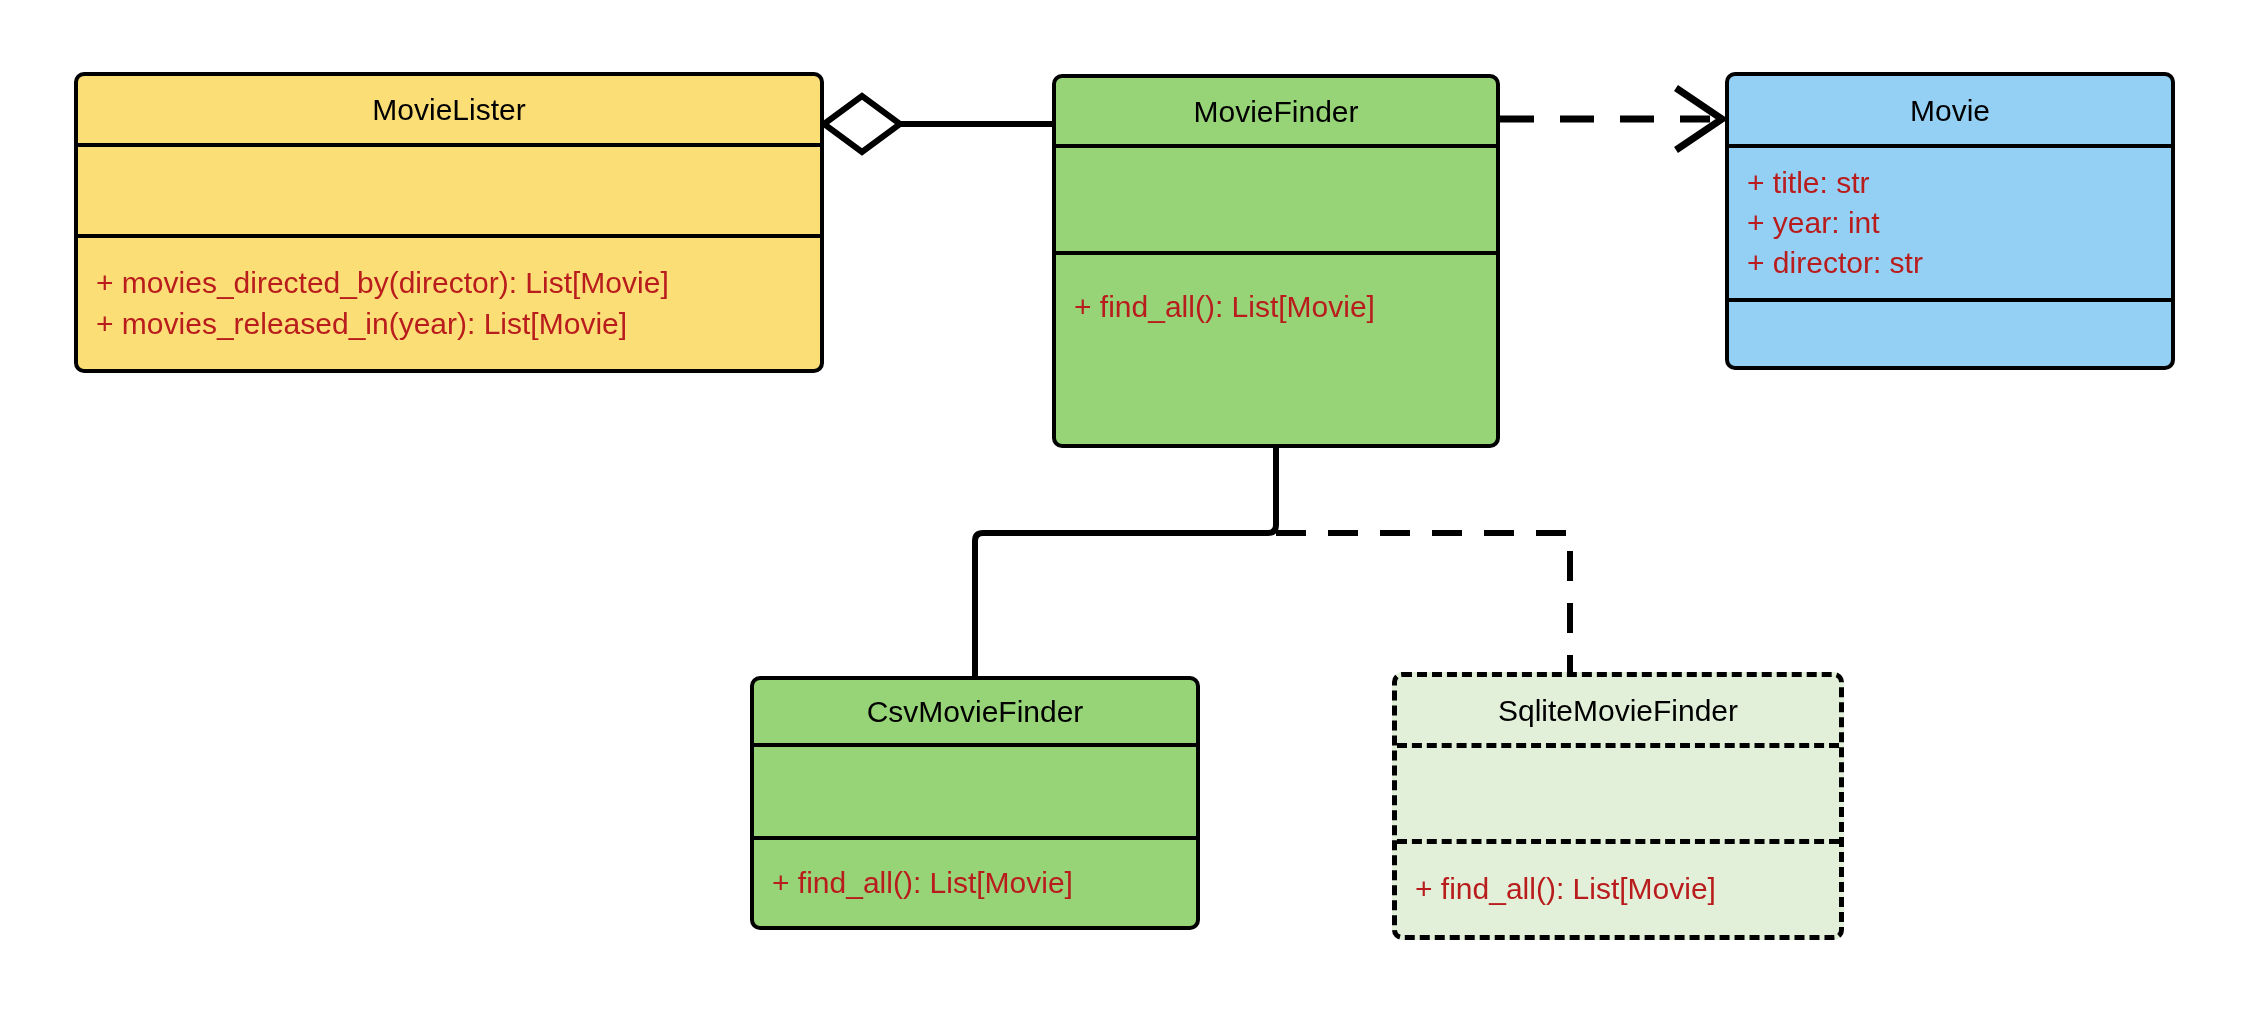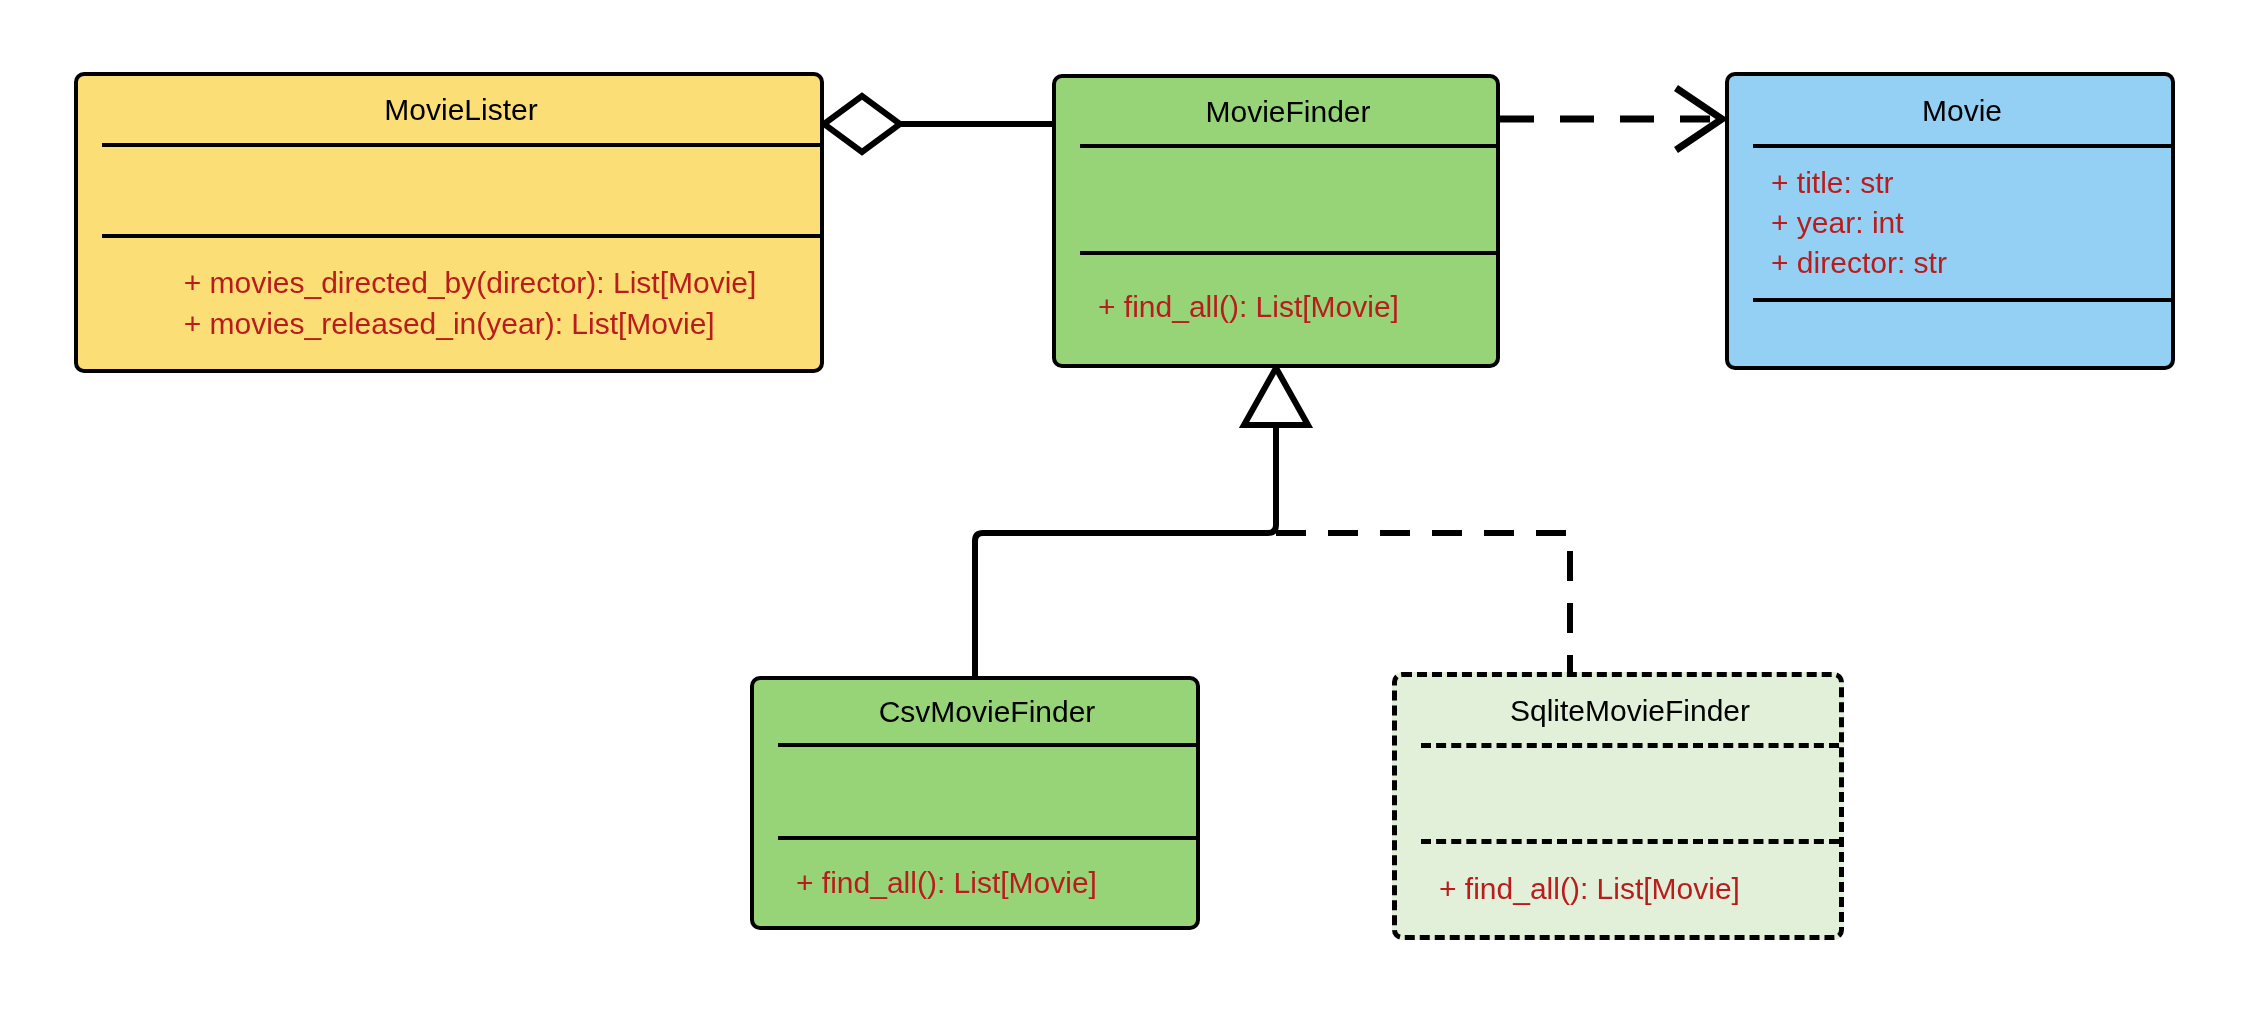--- a/index.html
+++ b/index.html
@@ -28,21 +28,20 @@
     pointer-events: none;
   }
   .uml-class {
     position: absolute;
     box-sizing: border-box;
     border: 4px solid #000000;
     border-radius: 10px;
     display: flex;
     flex-direction: column;
     overflow: hidden;
-    padding-left: 24px;
   }
   .uml-class.dashed {
     border-style: dashed;
     border-width: 5px;
     margin-left: 44px;
   }
   .compartment {
     box-sizing: border-box;
     display: flex;
     flex-direction: column;
@@ -71,28 +70,28 @@
   }
   .member-item {
     font-size: 30px;
     line-height: 1.34;
     color: #b91c1c;
     white-space: nowrap;
   }
 
   
   #class-movielister      { left: 74px;   top: 72px;  width: 750px; height: 301px; background: #FCDE76; }
-  #class-moviefinder      { left: 1052px; top: 74px;  width: 448px; height: 294px; background: #97D377; }
+  #class-moviefinder      { left: 1052px; top: 74px;  width: 448px; height: 374px; background: #97D377; }
   #class-movie            { left: 1725px; top: 72px;  width: 450px; height: 298px; background: #93D0F4; border-radius: 10px; }
   #class-csvmoviefinder   { left: 750px;  top: 676px; width: 450px; height: 254px; background: #97D377; }
   #class-sqlitemoviefinder{ left: 1348px; top: 672px; width: 452px; height: 268px; background: #E2F0D9; }
 
   #class-movielister .c-name  { height: 67px; }
   #class-movielister .c-attrs { height: 91px; }
-  #class-movielister .c-ops   { height: 135px; align-items: center; }
+  #class-movielister .c-ops   { height: 135px; }
 
   #class-moviefinder .c-name  { height: 66px; }
   #class-moviefinder .c-attrs { height: 107px; }
   #class-moviefinder .c-ops   { height: 109px; }
 
   #class-movie .c-name  { height: 68px; }
   #class-movie .c-attrs { height: 154px; }
   #class-movie .c-ops   { height: 68px; }
 
   #class-csvmoviefinder .c-name  { height: 63px; }

